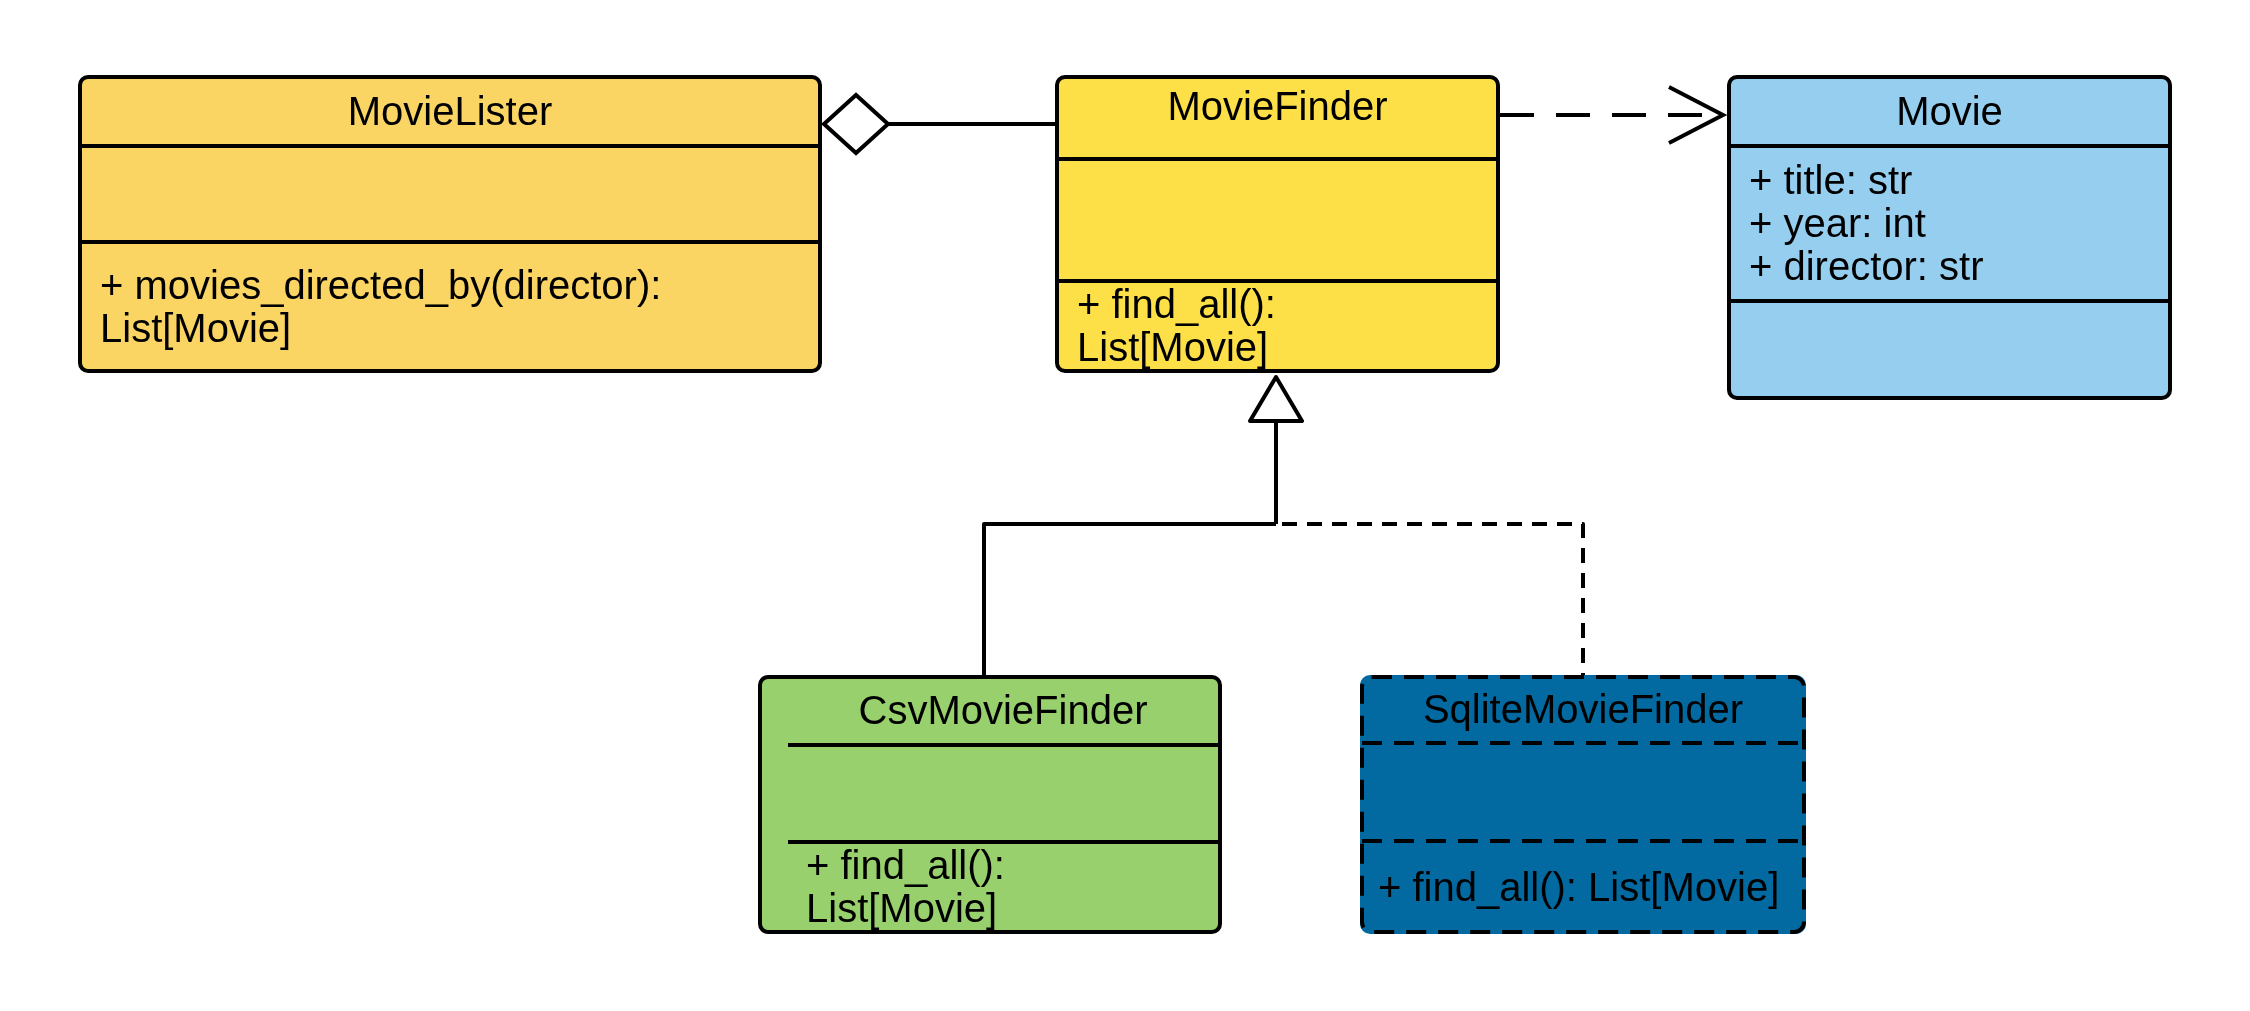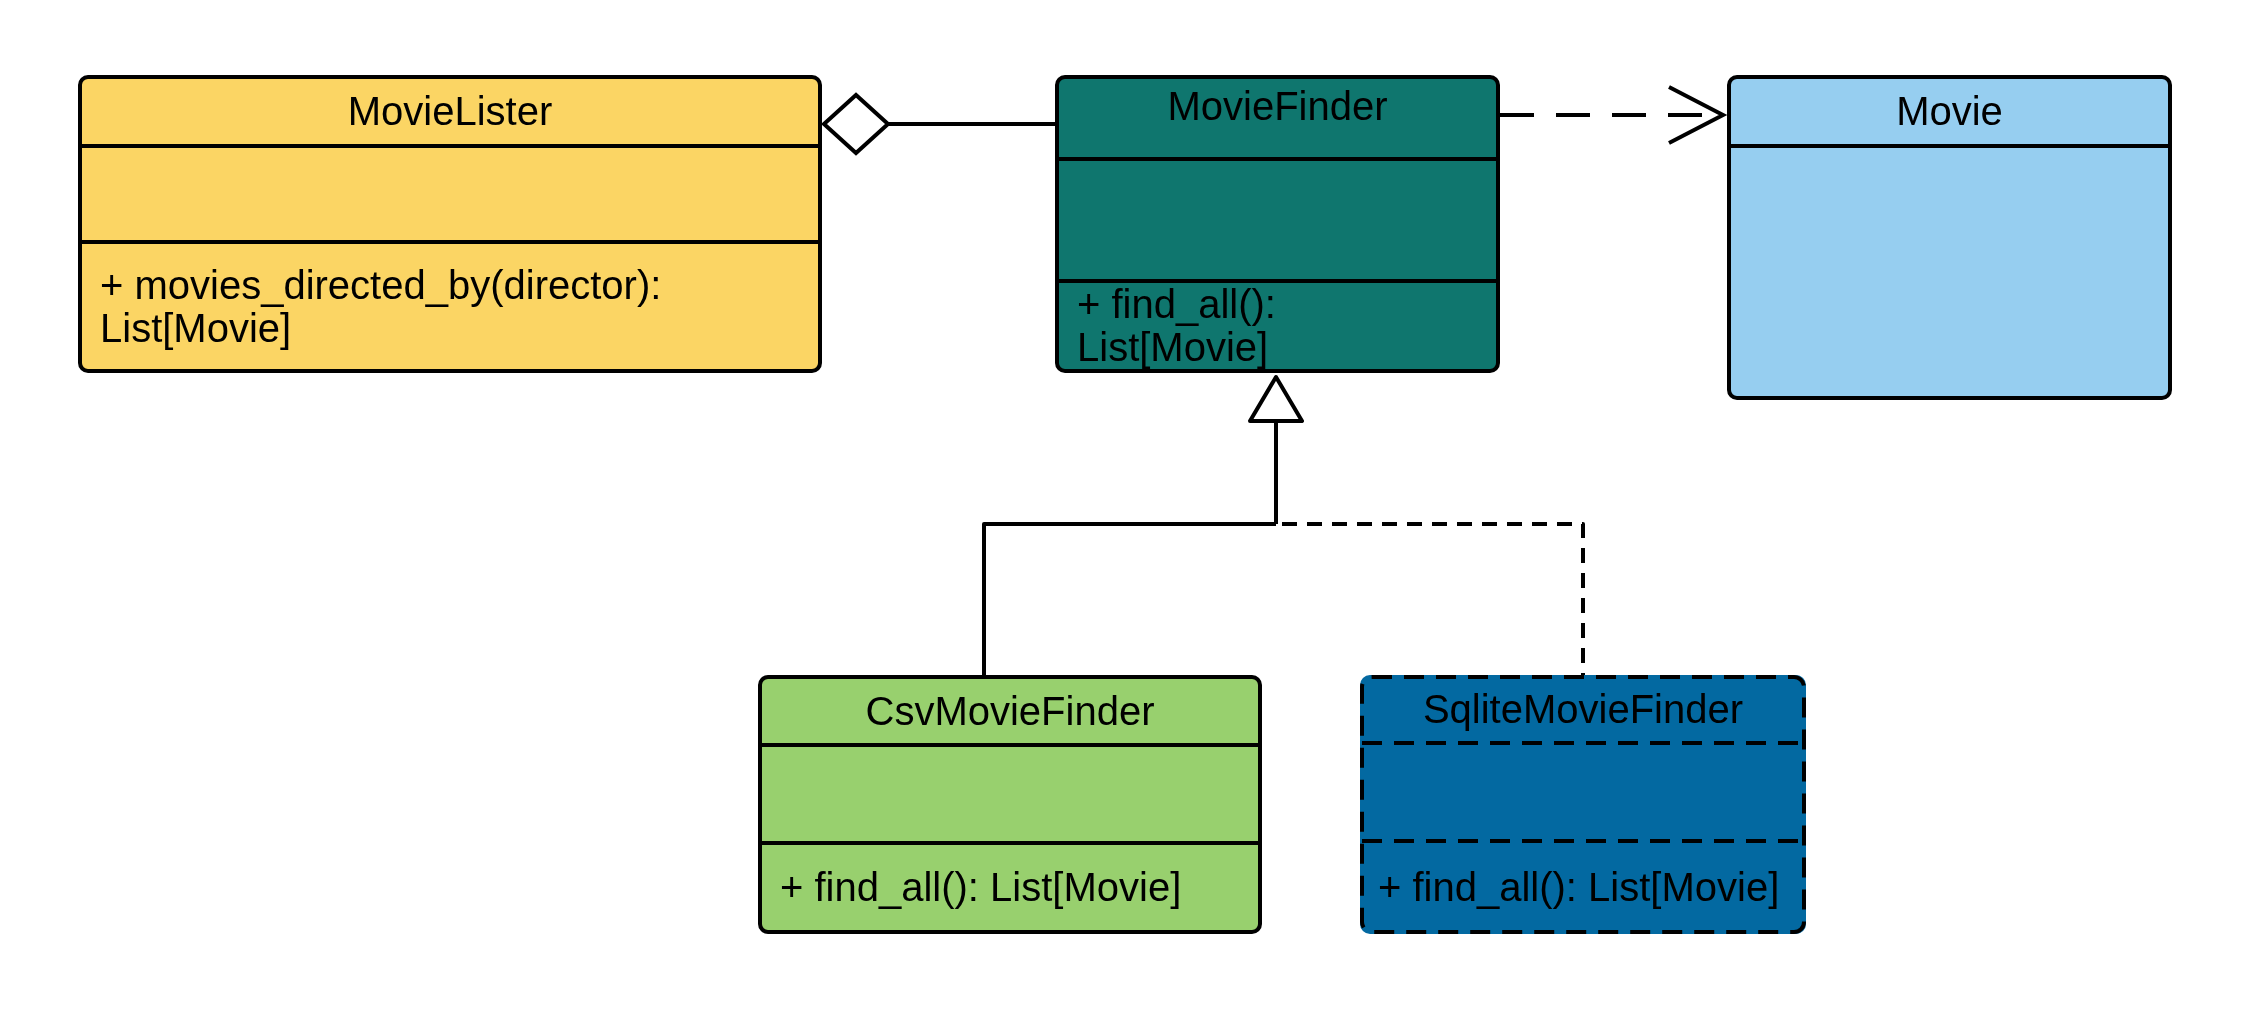--- a/index.html
+++ b/index.html
@@ -21,31 +21,31 @@
     padding:0 18px;text-align:left;
   }
   .cls .methods{flex:1;}
 
   
   #class-movielister{left:78px;top:75px;width:744px;height:298px;background:#FBD564;}
   #class-movielister .title{height:65px;}
   #class-movielister .attrs{height:96px;}
 
   
-  #class-moviefinder{left:1055px;top:75px;width:445px;height:298px;background:#0f766e;gap:24px;}
+  #class-moviefinder{left:1055px;top:75px;width:445px;height:298px;background:#fde047;gap:24px;}
   #class-moviefinder .title{height:65px;}
   #class-moviefinder .attrs{height:116px;}
 
   
   #class-movie{left:1727px;top:75px;width:445px;height:325px;background:#96CEF0;}
   #class-movie .title{height:65px;}
   #class-movie .attrs{height:155px;}
 
   
-  #class-csvmoviefinder{left:758px;top:675px;width:504px;height:259px;background:#98D06E;}
+  #class-csvmoviefinder{left:758px;top:675px;width:464px;height:259px;background:#98D06E;padding-left:26px;}
   #class-csvmoviefinder .title{height:64px;}
   #class-csvmoviefinder .attrs{height:98px;}
 
   
   #class-sqlitemoviefinder{left:1360px;top:675px;width:446px;height:259px;background:#0369a1;border:none;}
   #class-sqlitemoviefinder .title{height:68px;}
   #class-sqlitemoviefinder .attrs{height:98px;}
   #class-sqlitemoviefinder .comp{border-top:none;}
 </style>
 </head>
@@ -87,20 +87,25 @@
   <div class="cls" id="class-moviefinder">
     <div class="title">MovieFinder</div>
     <div class="comp attrs"></div>
     <div class="comp methods">
       <div>+ find_all(): List[Movie]</div>
     </div>
   </div>
 
   <div class="cls" id="class-movie">
     <div class="title">Movie</div>
+    <div class="comp attrs">
+      <div>+ title: str</div>
+      <div>+ year: int</div>
+      <div>+ director: str</div>
+    </div>
     <div class="comp methods"></div>
   </div>
 
   <div class="cls" id="class-csvmoviefinder">
     <div class="title">CsvMovieFinder</div>
     <div class="comp attrs"></div>
     <div class="comp methods">
       <div>+ find_all(): List[Movie]</div>
     </div>
   </div>

